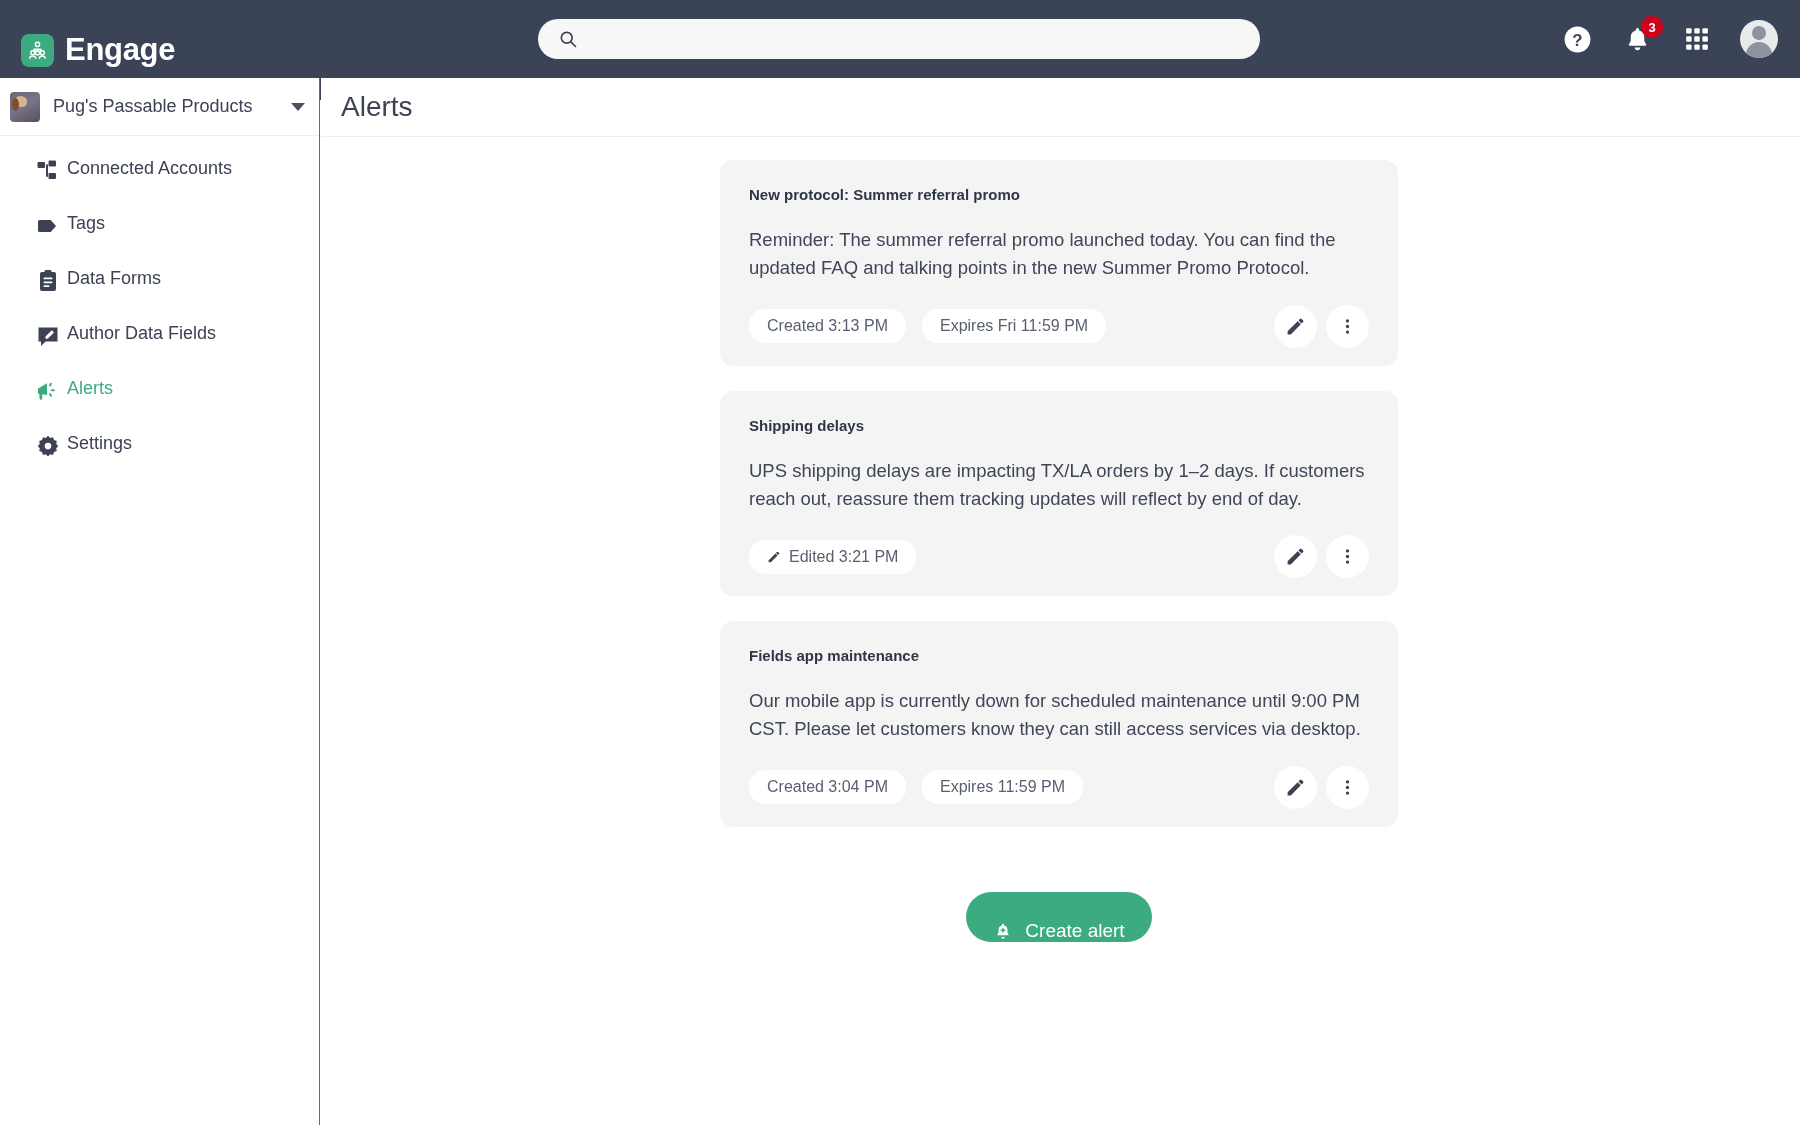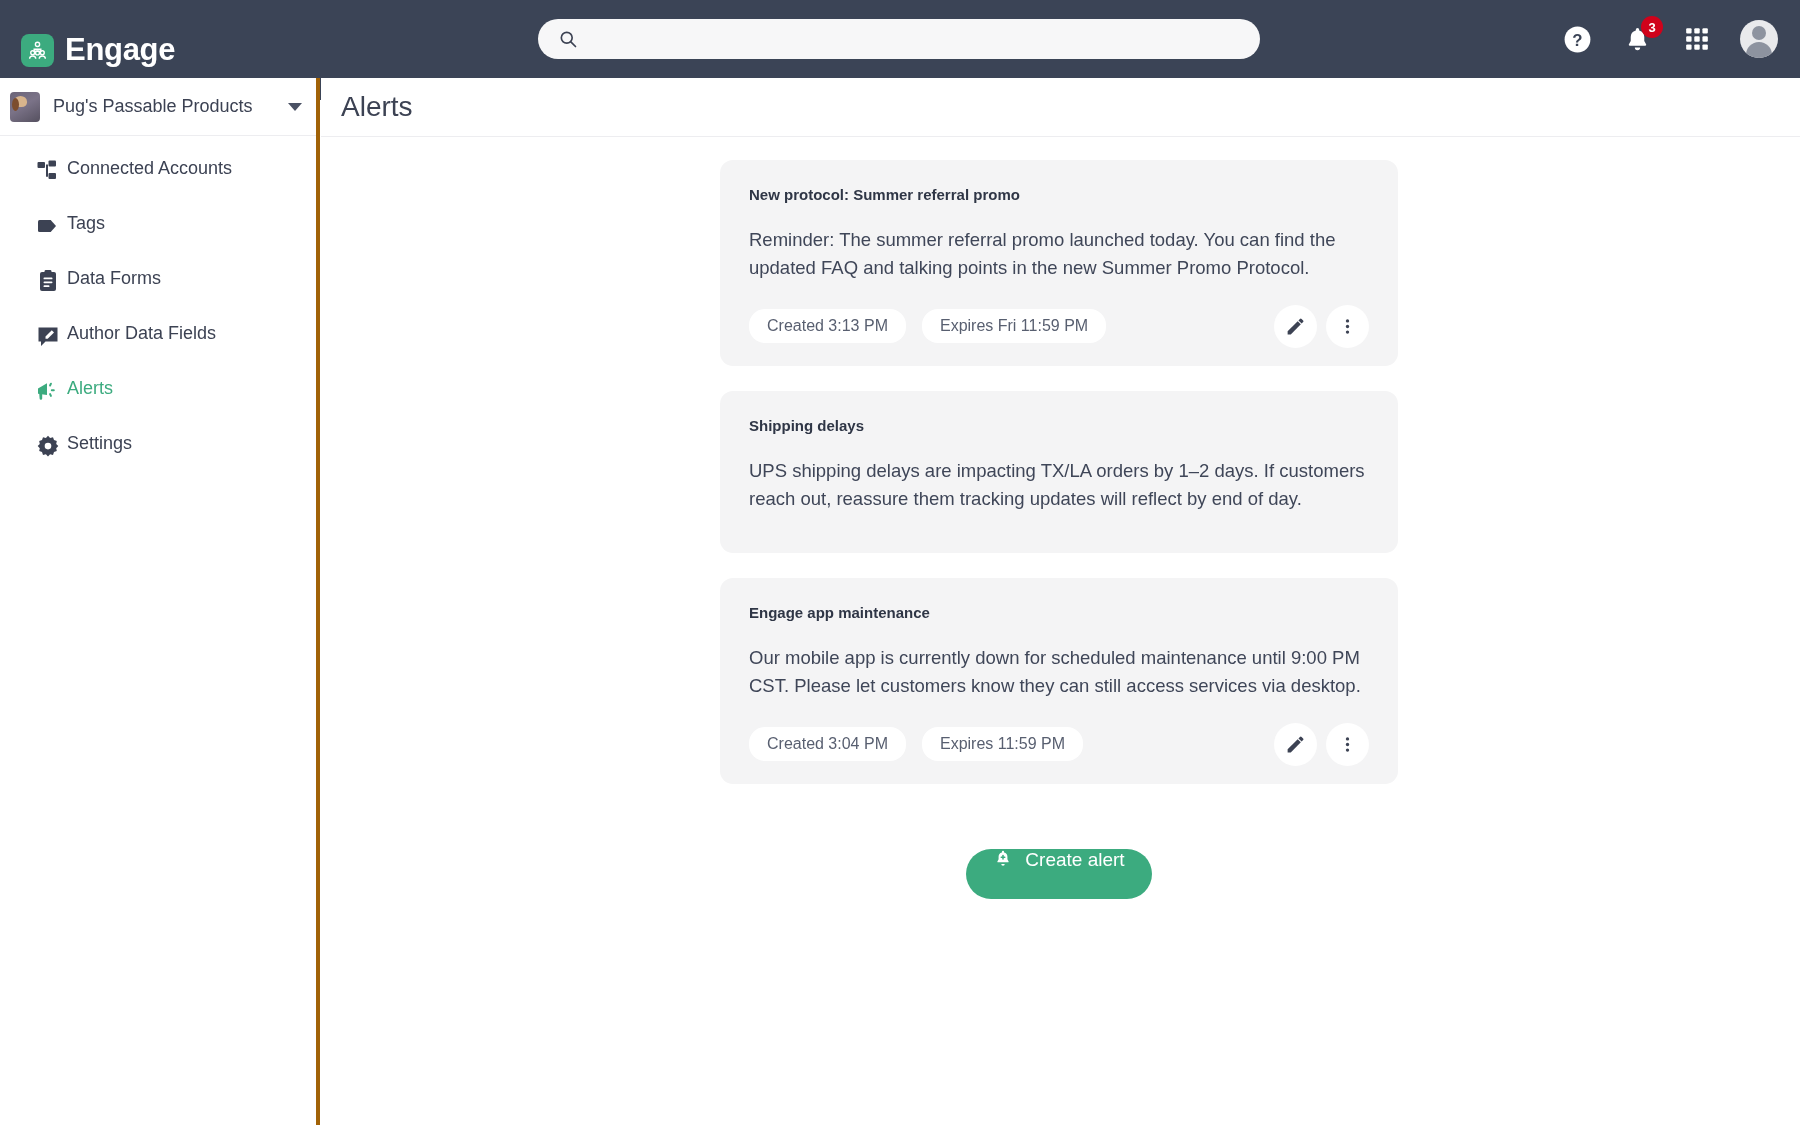--- a/index.html
+++ b/index.html
@@ -79,21 +79,21 @@
     transform: translateX(-50%);
     width: 26px; height: 22px;
     border-radius: 13px 13px 0 0; background: #8d939f;
   }
 
   
   .sidebar {
     position: absolute; top: 78px; left: 0;
     width: 320px; height: 1047px;
     background: #ffffff;
-    border-right: 4px solid #a16207;
+    border-right: 1px solid #a16207;
   }
   .workspace {
     height: 58px; display: flex; align-items: center;
     padding: 0 14px 0 10px; gap: 13px;
     border-bottom: 1px solid #ededf0; cursor: pointer;
   }
   .ws-avatar {
     width: 30px; height: 30px; border-radius: 4px;
     background: linear-gradient(150deg,#6b6478 0%,#7b7388 45%,#55505f 100%);
     position: relative; overflow: hidden; flex: 0 0 auto;
@@ -177,21 +177,21 @@
     display: flex; align-items: center; justify-content: center;
   }
   .create-row {
     display: flex; justify-content: center; margin-top: 40px;
   }
   .create-btn {
     background: #3cab7f; color: #ffffff; border: none;
     border-radius: 25px; height: 50px; padding: 0 27px;
     font-family: "Liberation Sans", sans-serif;
     font-size: 19px; cursor: pointer;
-    display: flex; align-items: flex-start; gap: 12px;
+    display: flex; align-items: flex-end; gap: 12px;
   }
 </style>
 </head>
 <body>
 
 <div class="topbar">
   <div class="brand">
     <span class="brand-mark">
       <svg width="21" height="21" viewBox="0 0 24 24" fill="none" stroke="#ffffff" stroke-width="1.6">
         <circle cx="12" cy="5" r="2.4"></circle>
@@ -358,24 +358,48 @@
                   <circle cx="12" cy="19" r="2.1"></circle>
               </svg>
             </button>
           </span>
         </div>
       </div>
 
       <div class="card">
         <div class="card-title">Shipping delays</div>
         <div class="card-body">UPS shipping delays are impacting TX/LA orders by 1–2 days. If customers reach out, reassure them tracking updates will reflect by end of day.</div>
+        <div class="card-foot">
+          <span class="chip">
+            <svg width="14" height="14" viewBox="0 0 24 24" fill="#3c4253">
+              <path d="M3 17.4V21h3.6L18.1 9.5l-3.6-3.6z"></path>
+              <path d="M20.7 6.9a1.3 1.3 0 000-1.9l-1.7-1.7a1.3 1.3 0 00-1.9 0l-1.7 1.7 3.6 3.6z"></path>
+            </svg>
+            <span>Edited 3:21 PM</span>
+          </span>
+          <span class="card-actions">
+            <button class="round-btn">
+              <svg width="21" height="21" viewBox="0 0 24 24" fill="#3c4253">
+                <path d="M3 17.4V21h3.6L18.1 9.5l-3.6-3.6z"></path>
+                <path d="M20.7 6.9a1.3 1.3 0 000-1.9l-1.7-1.7a1.3 1.3 0 00-1.9 0l-1.7 1.7 3.6 3.6z"></path>
+              </svg>
+            </button>
+            <button class="round-btn">
+              <svg width="19" height="19" viewBox="0 0 24 24" fill="#3c4253">
+                <circle cx="12" cy="5" r="2.1"></circle>
+                  <circle cx="12" cy="12" r="2.1"></circle>
+                  <circle cx="12" cy="19" r="2.1"></circle>
+              </svg>
+            </button>
+          </span>
+        </div>
       </div>
 
       <div class="card">
-        <div class="card-title">Engage app maintenance</div>
+        <div class="card-title">Fields app maintenance</div>
         <div class="card-body">Our mobile app is currently down for scheduled maintenance until 9:00 PM CST. Please let customers know they can still access services via desktop.</div>
         <div class="card-foot">
           <span class="chip">Created 3:04 PM</span>
           <span class="chip">Expires 11:59 PM</span>
           <span class="card-actions">
             <button class="round-btn">
               <svg width="21" height="21" viewBox="0 0 24 24" fill="#3c4253">
                 <path d="M3 17.4V21h3.6L18.1 9.5l-3.6-3.6z"></path>
                 <path d="M20.7 6.9a1.3 1.3 0 000-1.9l-1.7-1.7a1.3 1.3 0 00-1.9 0l-1.7 1.7 3.6 3.6z"></path>
               </svg>

